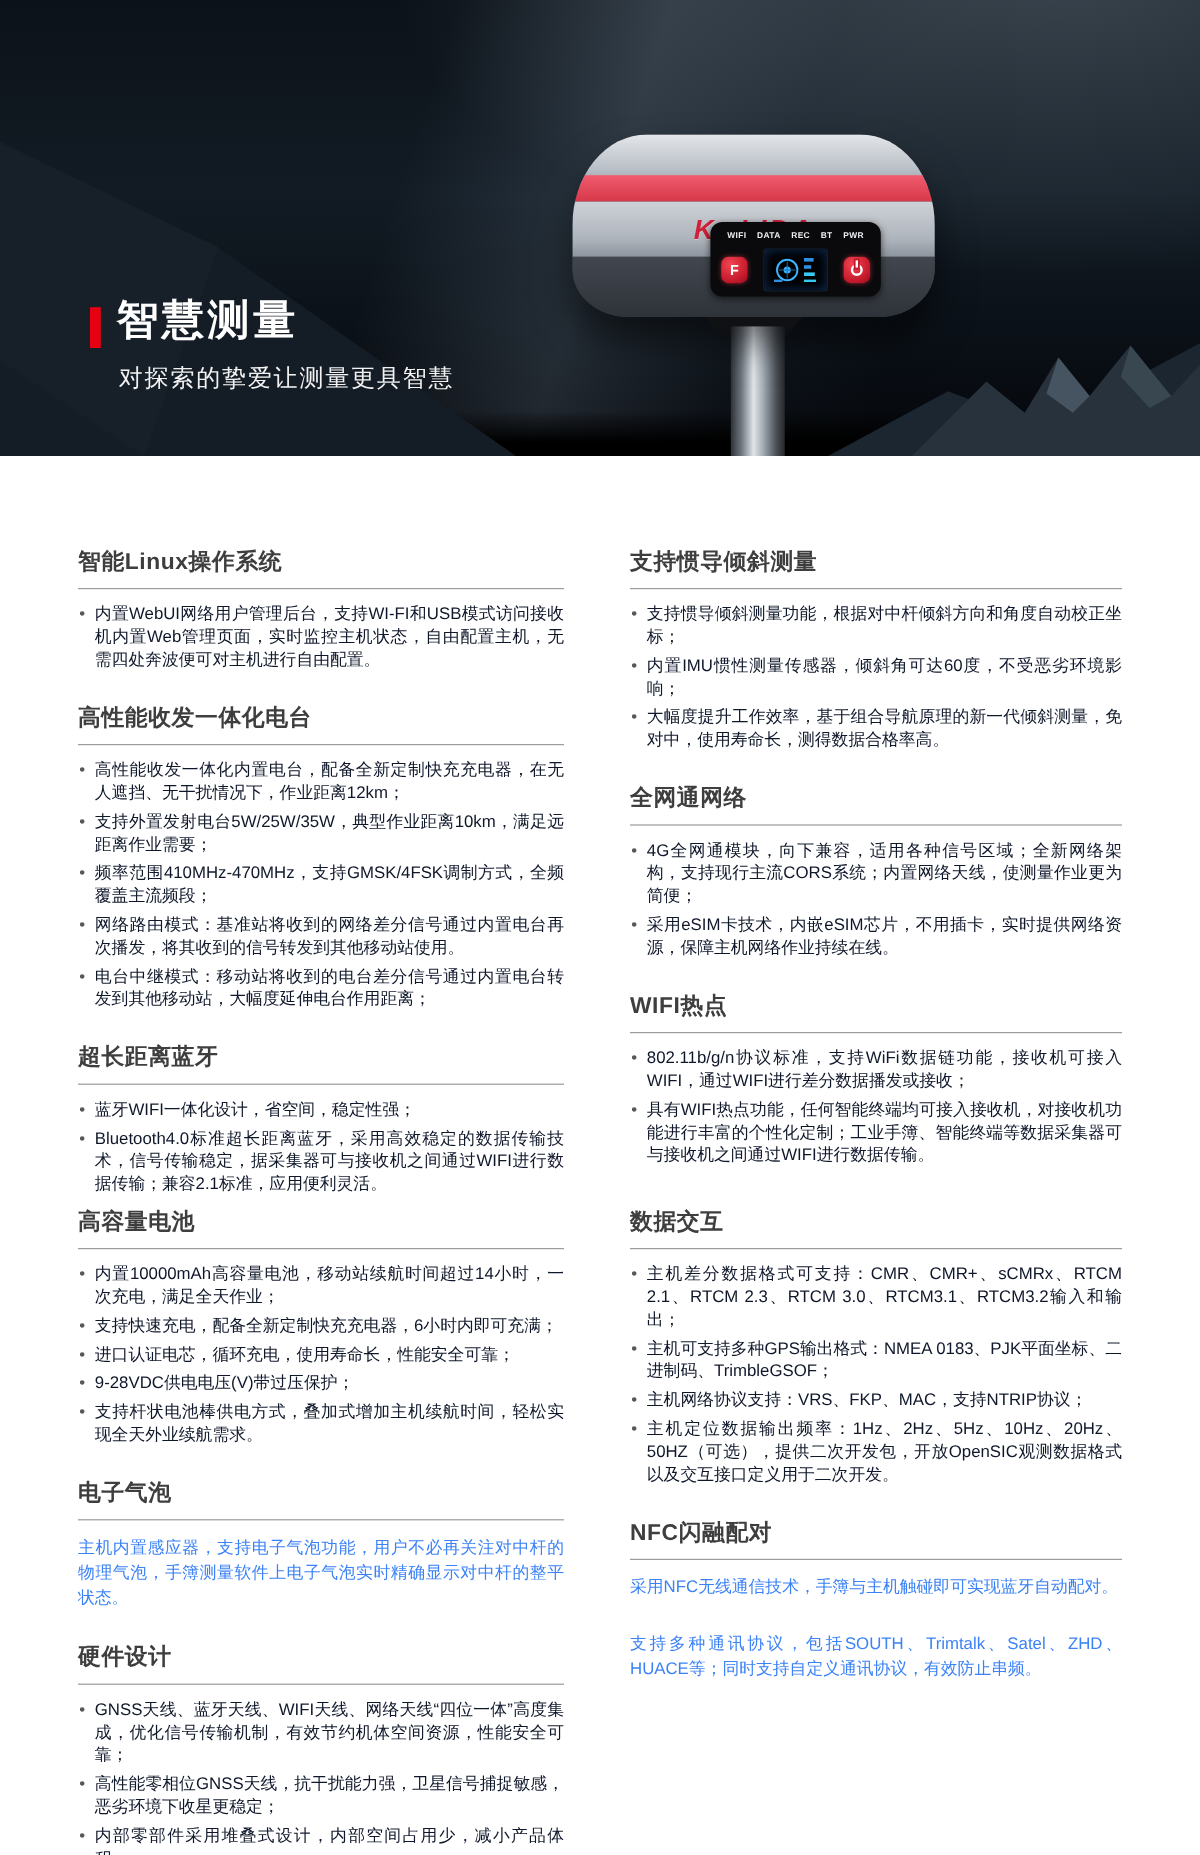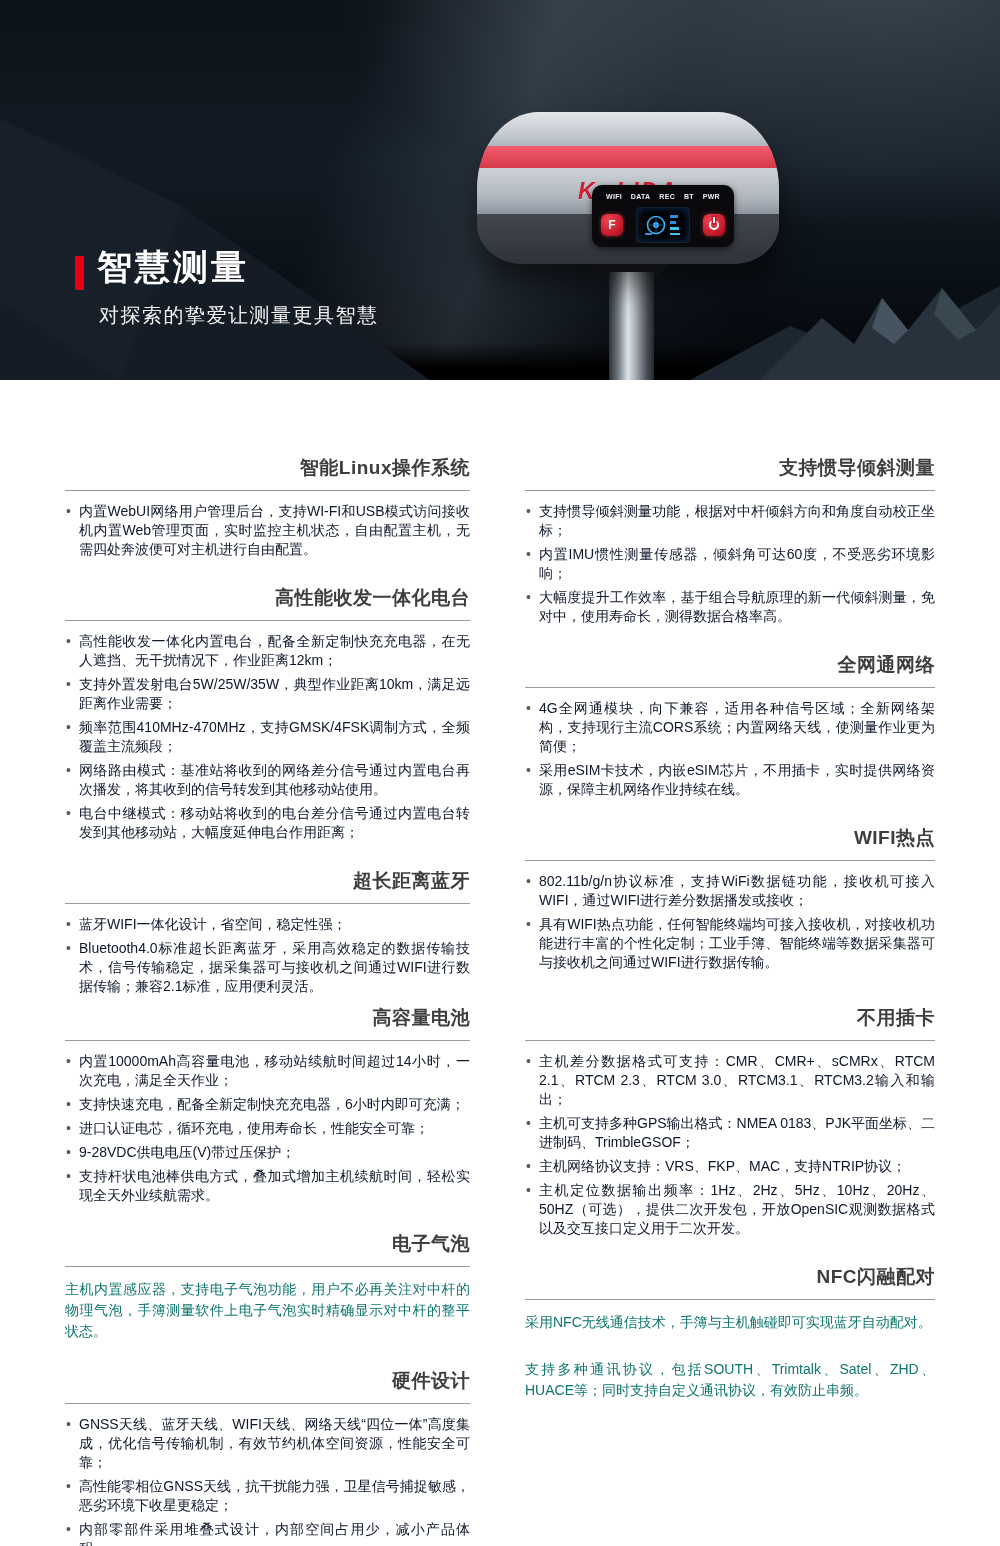--- a/index.html
+++ b/index.html
@@ -48,26 +48,26 @@
           display:flex;align-items:center;justify-content:center;box-shadow:inset 0 0 10px rgba(40,130,255,0.35);}
   .pwr-glyph{width:10px;height:10px;border:2px solid #fff;border-radius:50%;position:relative;box-sizing:border-box;}
   .pwr-glyph::after{content:"";position:absolute;left:50%;top:-5px;transform:translateX(-50%);
           width:2px;height:6px;background:#fff;box-shadow:0 0 0 1.5px #c2182a;}
 
   
   .content{position:absolute;top:380px;left:0;width:1000px;padding:75px 65px 0 65px;box-sizing:border-box;}
   .grid{display:grid;grid-template-columns:405px 410px;column-gap:55px;grid-template-rows:550px auto;}
   .fsec{margin-bottom:26px;}
   .sec-title{margin:0;font-size:19px;font-weight:700;color:#3e3e3e;letter-spacing:0.5px;
-             padding-bottom:9px;border-bottom:1px solid #9b9b9b;text-align:right;}
+             padding-bottom:9px;border-bottom:1px solid #9b9b9b;}
   ul.features{list-style:none;margin:11px 0 0 0;padding:0;}
   ul.features li{position:relative;padding-left:14px;margin-bottom:5px;
       font-size:14px;line-height:19px;color:#0f172a;text-align:justify;}
   ul.features li::before{content:"•";position:absolute;left:1px;top:0;color:#595757;}
-  p.para{margin:12px 0 0 0;font-size:14px;line-height:21px;color:#0f766e;text-align:justify;}
+  p.para{margin:12px 0 0 0;font-size:14px;line-height:21px;color:#3b82f6;text-align:justify;}
 </style>
 </head>
 <body>
 
 <div class="page">
 
   <div class="hero">
     <svg class="mountains" width="1000" height="380" viewBox="0 0 1000 380">
       <polygon points="0,120 180,205 430,380 0,380" fill="#141c25"></polygon>
       <polygon points="0,118 182,206 120,380 0,300" fill="#1a242e" opacity="0.55"></polygon>
@@ -200,21 +200,21 @@
           <ul class="features">
               <li>GNSS天线、蓝牙天线、WIFI天线、网络天线“四位一体”高度集成，优化信号传输机制，有效节约机体空间资源，性能安全可靠；</li>
               <li>高性能零相位GNSS天线，抗干扰能力强，卫星信号捕捉敏感，恶劣环境下收星更稳定；</li>
               <li>内部零部件采用堆叠式设计，内部空间占用少，减小产品体积。</li>
             </ul>
         </section>
       </div>
 
       <div class="col">
         <section class="fsec">
-          <h3 class="sec-title">不用插卡</h3>
+          <h3 class="sec-title">数据交互</h3>
           <ul class="features">
               <li>主机差分数据格式可支持：CMR、CMR+、sCMRx、RTCM 2.1、RTCM 2.3、RTCM 3.0、RTCM3.1、RTCM3.2输入和输出；</li>
               <li>主机可支持多种GPS输出格式：NMEA 0183、PJK平面坐标、二进制码、TrimbleGSOF；</li>
               <li>主机网络协议支持：VRS、FKP、MAC，支持NTRIP协议；</li>
               <li>主机定位数据输出频率：1Hz、2Hz、5Hz、10Hz、20Hz、50HZ（可选），提供二次开发包，开放OpenSIC观测数据格式以及交互接口定义用于二次开发。</li>
             </ul>
         </section>
         <section class="fsec">
           <h3 class="sec-title">NFC闪融配对</h3>
           <p class="para">采用NFC无线通信技术，手簿与主机触碰即可实现蓝牙自动配对。</p>

